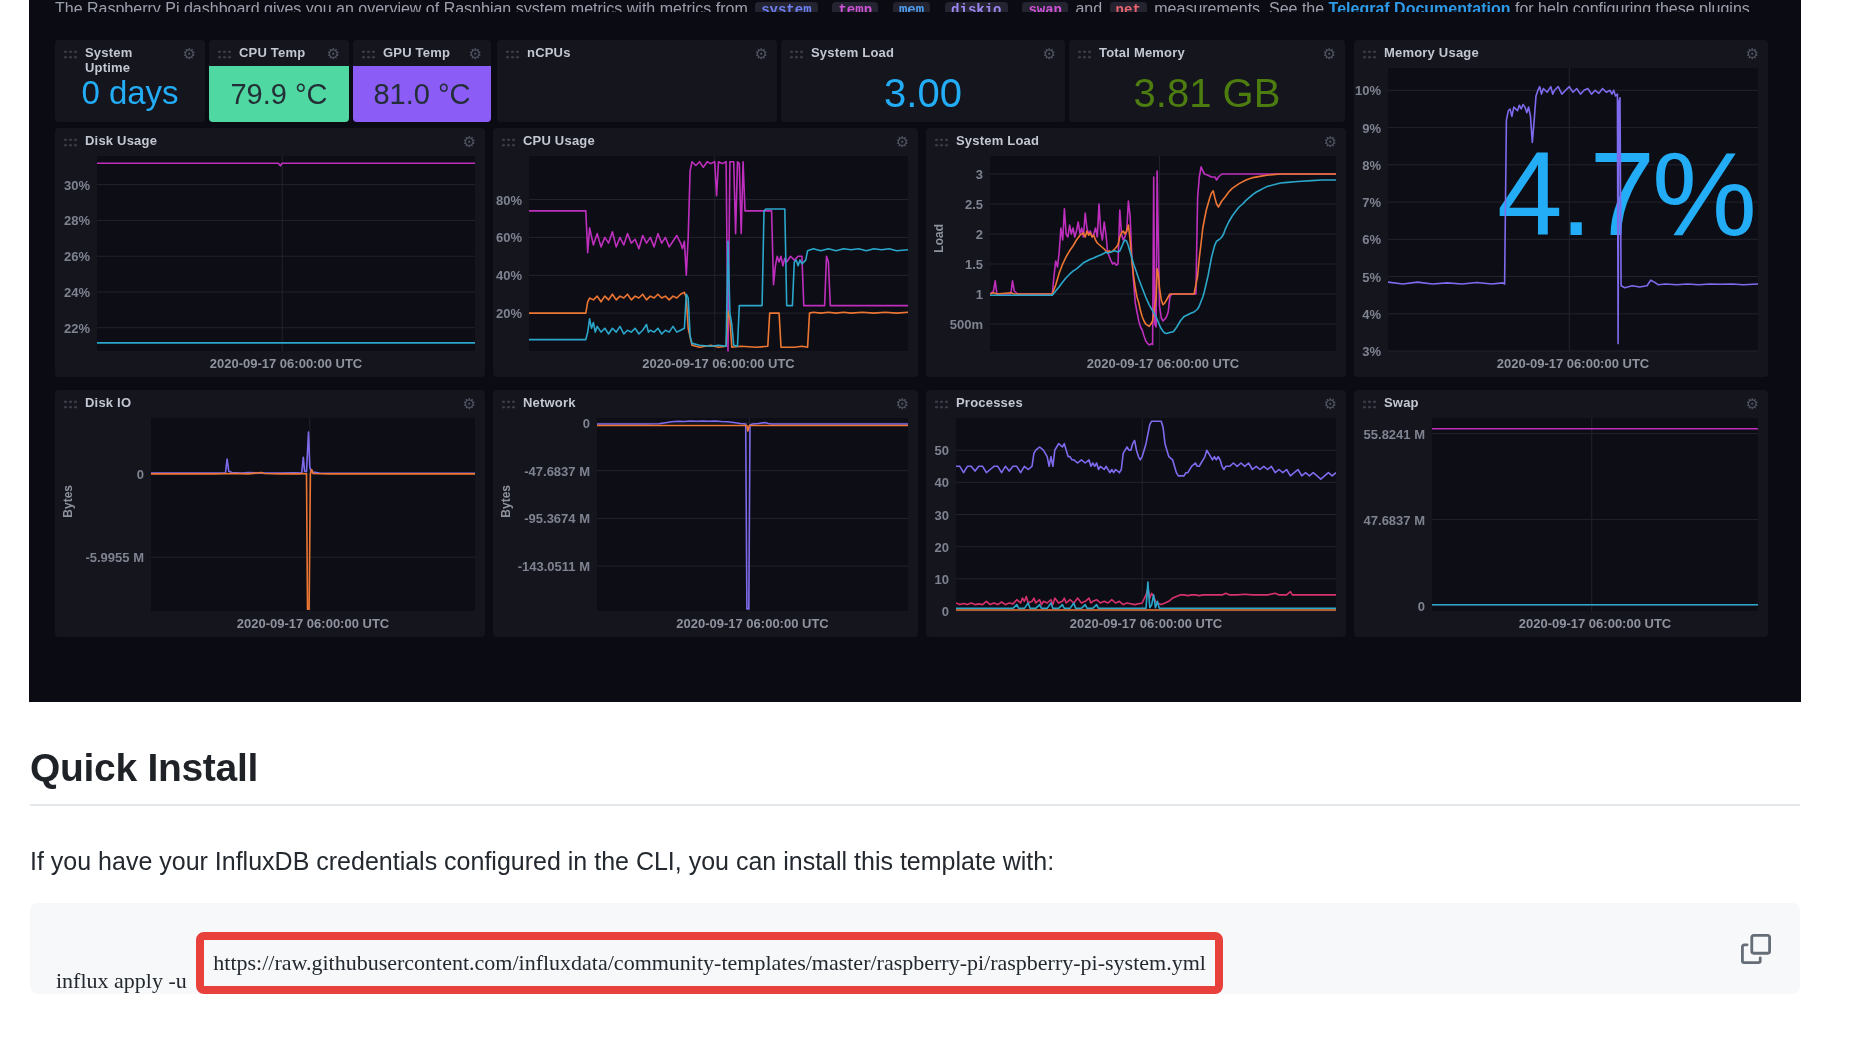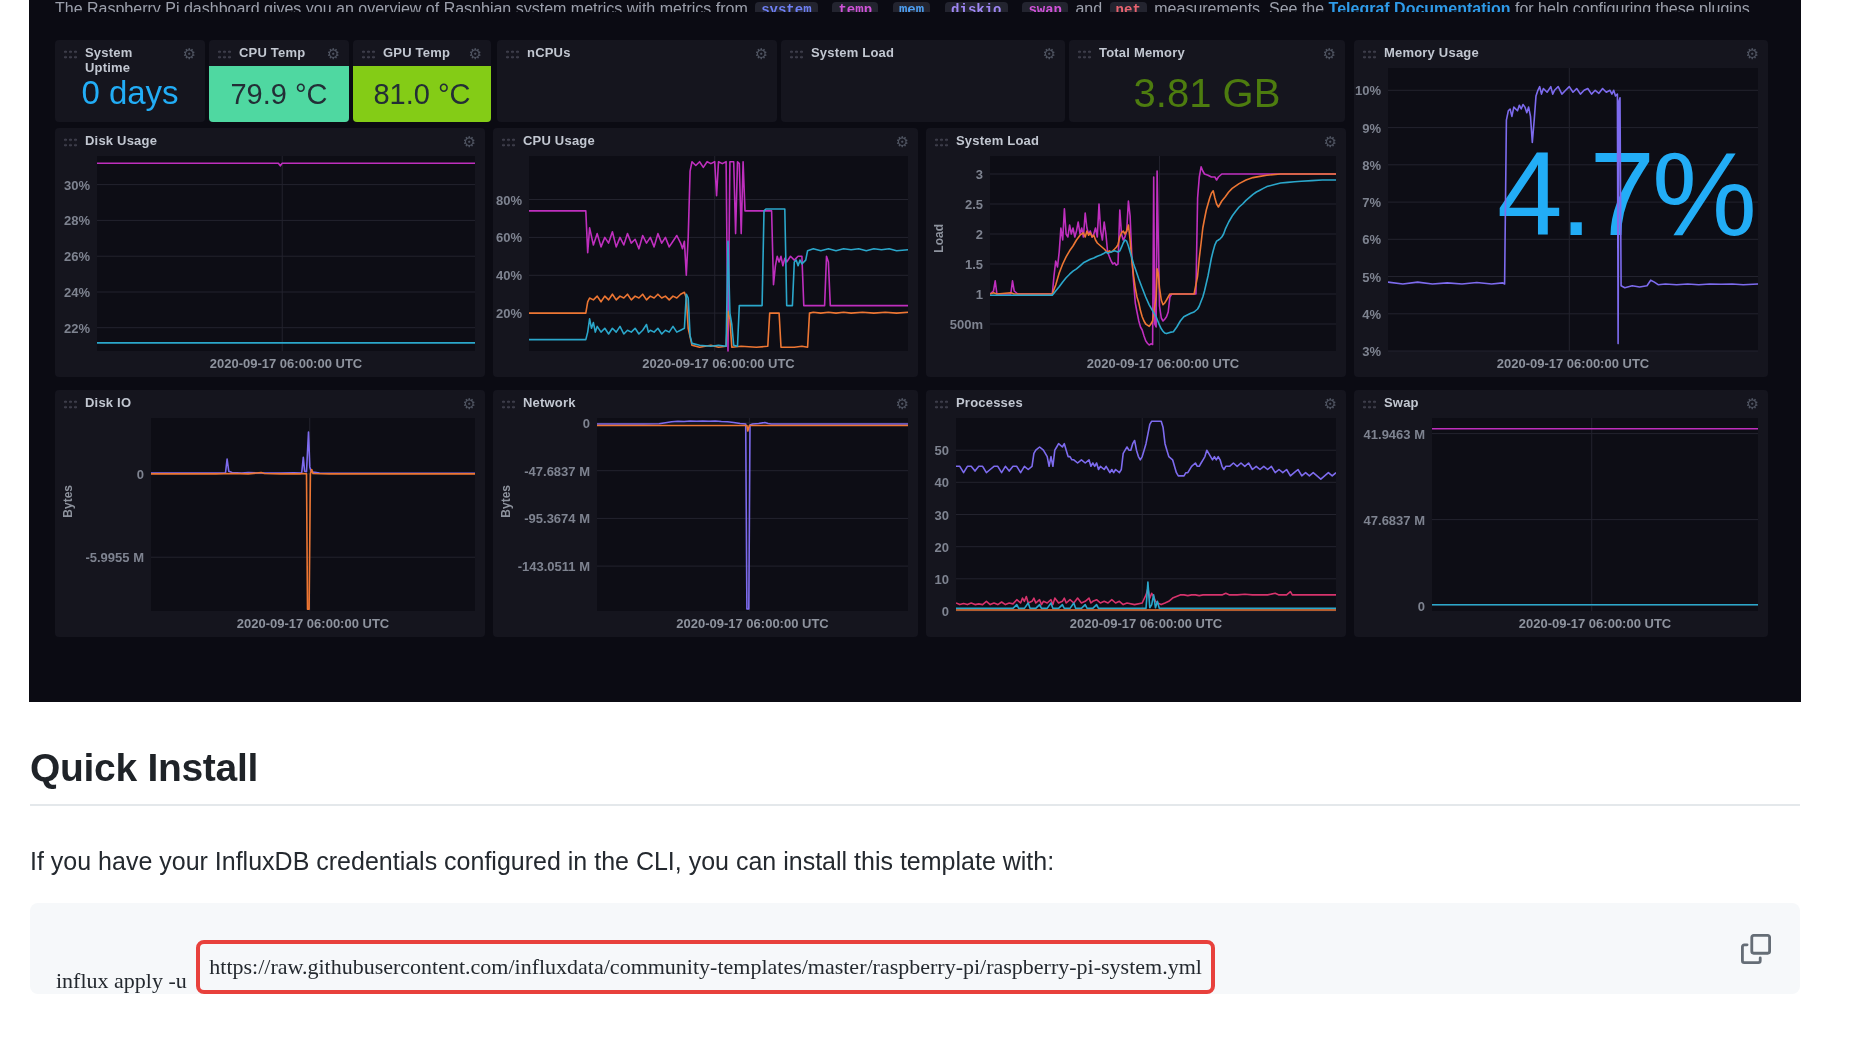--- a/index.html
+++ b/index.html
@@ -20,21 +20,21 @@
   .ytick{position:absolute;font-size:13px;font-weight:700;color:#7E8390;text-align:right;transform:translateY(-50%);z-index:2}
   .xdate{position:absolute;font-size:13px;font-weight:700;color:#8E939E;text-align:center;z-index:2}
   .ylab{position:absolute;font-size:12px;font-weight:700;color:#8E939E;writing-mode:vertical-rl;transform:rotate(180deg);z-index:2}
   .bigval{position:absolute;color:#22ADF6;line-height:1;letter-spacing:-3px;z-index:3;font-weight:400}
   .series-layer{z-index:4}
   .readme{position:absolute;left:30px;top:746px;width:1770px;color:#1F2328}
   .readme h2{font-size:39px;font-weight:700;letter-spacing:-.3px;padding-bottom:14px;border-bottom:2px solid #E4E8EB}
   .readme p{margin-top:41px;font-size:25px;color:#24292F}
   .code-block{margin-top:27px;background:#F6F8FA;border-radius:8px;height:91px;display:flex;align-items:flex-end;padding:0 26px;position:relative;font-family:Liberation Serif, serif;font-size:22px;color:#24292F}
   .code-block span{white-space:pre}
-  .hl{display:inline-block;border:4px solid #be185d;border-radius:8px;padding:10px 9px;margin-left:4px}
+  .hl{display:inline-block;border:8px solid #be185d;border-radius:8px;padding:10px 9px;margin-left:4px}
   .copy-btn{position:absolute;right:28px;top:50%;transform:translateY(-50%);width:32px;height:32px;cursor:pointer;display:flex;align-items:center;justify-content:center}
 </style>
 </head>
 <body>
 
 <div class="page">
   <div class="dashboard">
     <div class="note" id="note"><span>The Raspberry Pi dashboard gives you an overview of Raspbian system metrics with metrics from </span><span class="chip" style="color:#6E7FF3">system</span><span>, </span><span class="chip" style="color:#D052D8">temp</span><span>, </span><span class="chip" style="color:#4D9EF0">mem</span><span>, </span><span class="chip" style="color:#9E86F2">diskio</span><span>, </span><span class="chip" style="color:#D052D8">swap</span><span> and </span><span class="chip" style="color:#E8636F">net</span><span> measurements. See the </span><span class="doclink" style="color:#2F9BE8">Telegraf Documentation</span><span> for help configuring these plugins.</span></div>
     <div id="panels">
         <div class="panel" style="left: 26px; top: 40px; width: 150px; height: 82px;">
@@ -52,35 +52,36 @@
             <span class="gear">⚙</span>
           </div>
           <div class="stat-body colored" style="font-size:29px;color:#232E36;background:#4FD8A1">79.9 °C</div>
         </div>
         <div class="panel" style="left: 324px; top: 40px; width: 138px; height: 82px;">
           <div class="phead">
             <span class="dots"></span>
             <span class="ptitle">GPU Temp</span>
             <span class="gear">⚙</span>
           </div>
-          <div class="stat-body colored" style="font-size:29px;color:#232E36;background:#84cc16">81.0 °C</div>
+          <div class="stat-body colored" style="font-size:29px;color:#232E36;background:#8b5cf6">81.0 °C</div>
         </div>
         <div class="panel" style="left: 468px; top: 40px; width: 280px; height: 82px;">
           <div class="phead">
             <span class="dots"></span>
             <span class="ptitle">nCPUs</span>
             <span class="gear">⚙</span>
           </div>
         </div>
         <div class="panel" style="left: 752px; top: 40px; width: 284px; height: 82px;">
           <div class="phead">
             <span class="dots"></span>
             <span class="ptitle">System Load</span>
             <span class="gear">⚙</span>
           </div>
+          <div class="stat-body" style="font-size:40px;color:#22ADF6">3.00</div>
         </div>
         <div class="panel" style="left: 1040px; top: 40px; width: 276px; height: 82px;">
           <div class="phead">
             <span class="dots"></span>
             <span class="ptitle">Total Memory</span>
             <span class="gear">⚙</span>
           </div>
           <div class="stat-body" style="font-size:40px;color:#4d7c0f">3.81 GB</div>
         </div>
         <div class="panel" style="left: 1325px; top: 40px; width: 414px; height: 337px;">
@@ -338,21 +339,21 @@
             <defs>
               <clipPath id="cp-swap">
                 <rect x="78" y="26" width="326" height="197"></rect>
               </clipPath>
             </defs>
             <g clip-path="url(#cp-swap)">
               <polyline fill="none" stroke="#BF2FBE" stroke-width="1.6" stroke-linejoin="round" points="78.0,38.8 404.0,38.8"></polyline>
               <polyline fill="none" stroke="#2BA7CB" stroke-width="1.6" stroke-linejoin="round" points="78.0,214.7 404.0,214.7"></polyline>
             </g>
           </svg>
-          <div class="ytick" style="left:0;width:71px;top:43.6px">41.9463 M</div>
+          <div class="ytick" style="left:0;width:71px;top:43.6px">55.8241 M</div>
           <div class="ytick" style="left:0;width:71px;top:129.6px">47.6837 M</div>
           <div class="ytick" style="left:0;width:71px;top:215.6px">0</div>
           <div class="xdate" style="left:78px;width:326px;top:226px">2020-09-17 06:00:00 UTC</div>
         </div>
       </div>
   </div>
 
   <section class="readme">
     <h2>Quick Install</h2>
     <p>If you have your InfluxDB credentials configured in the CLI, you can install this template with:</p>

